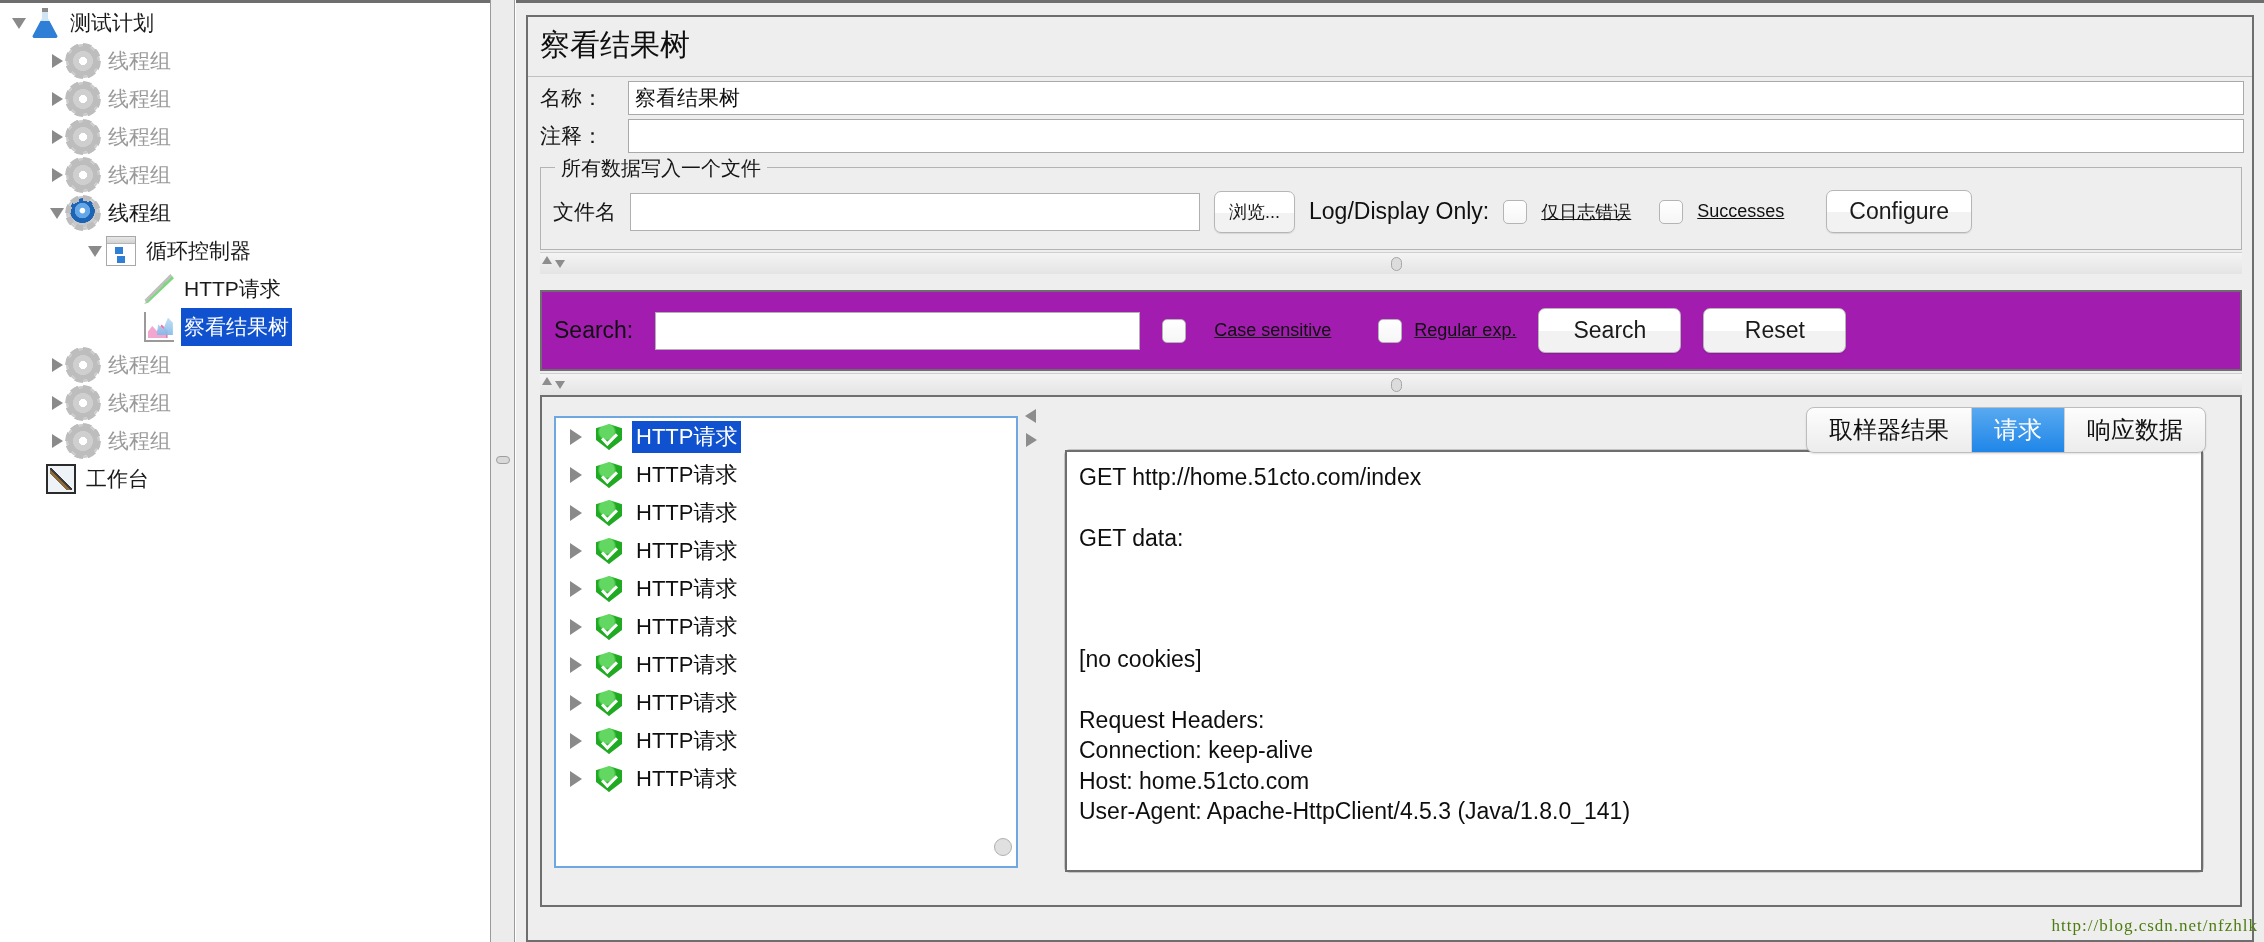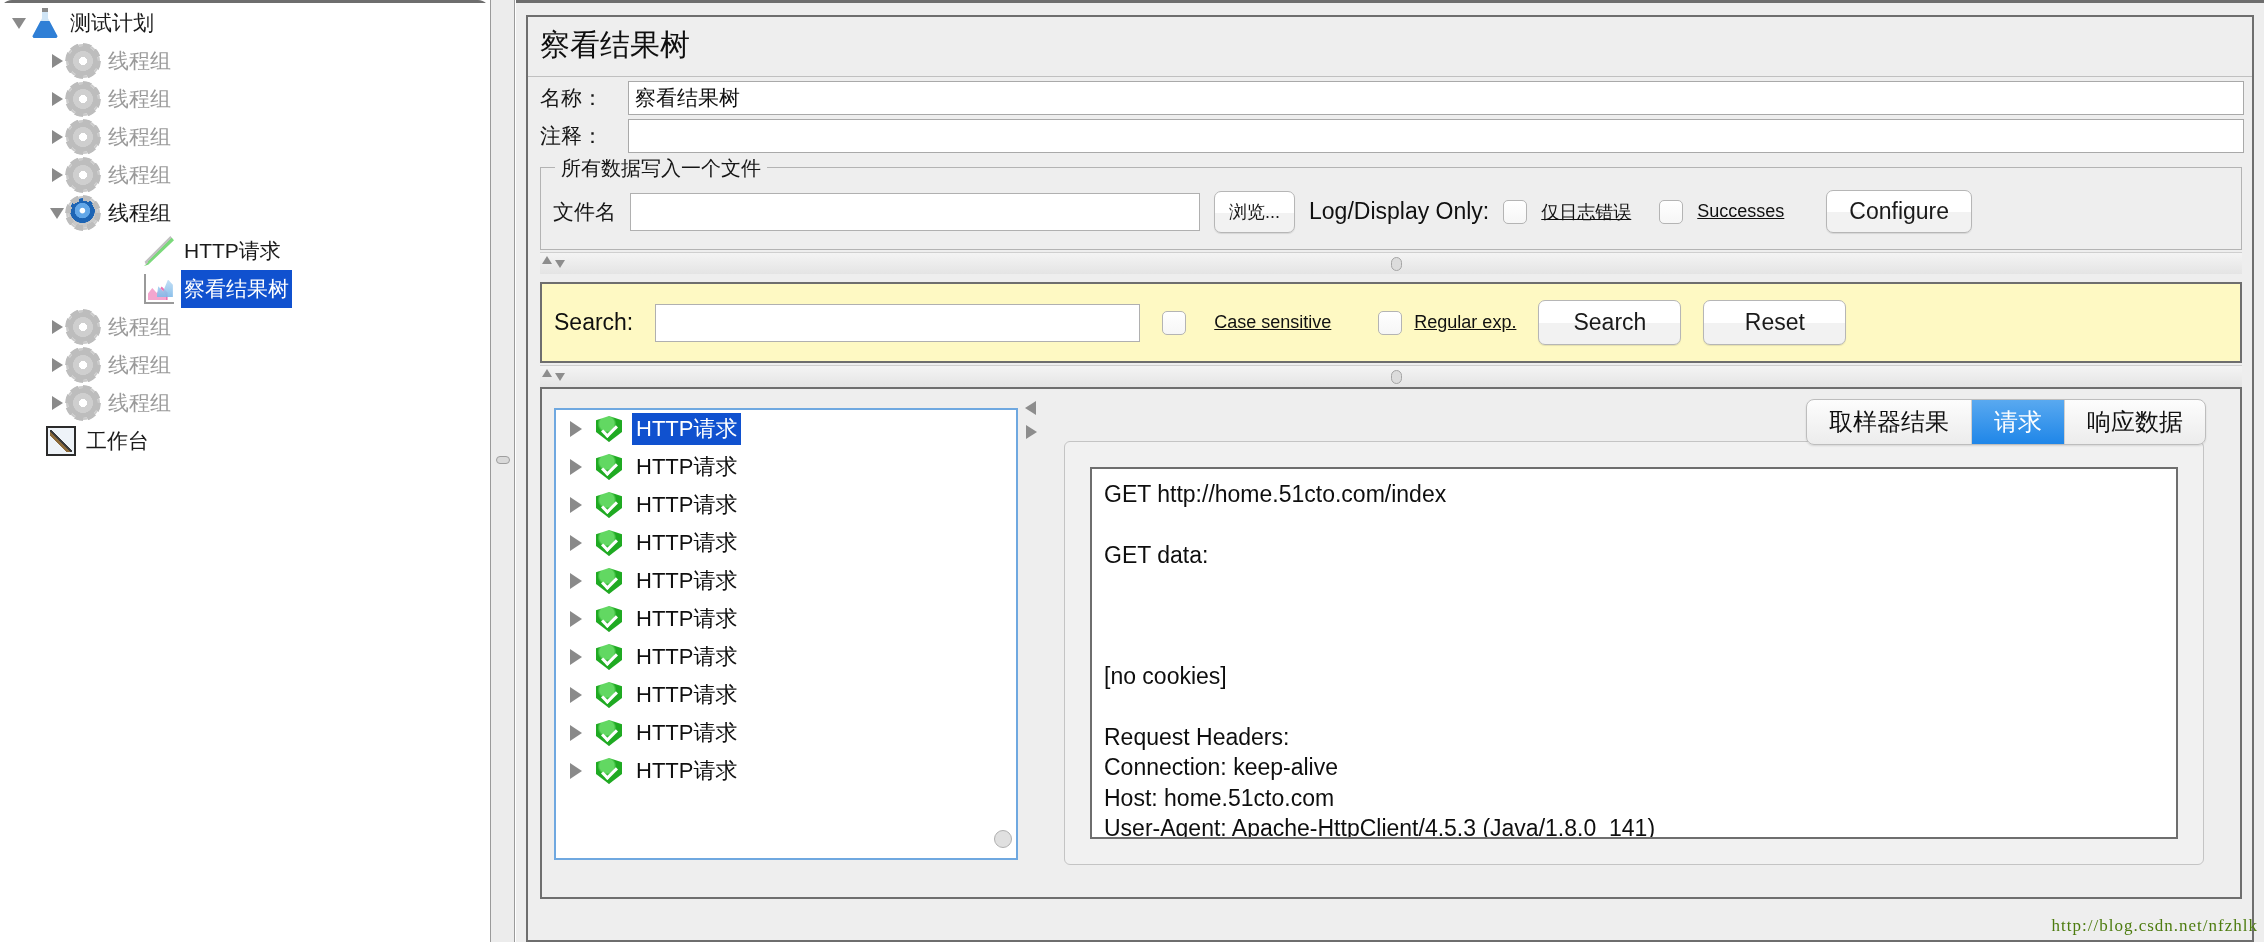--- a/index.html
+++ b/index.html
@@ -18,21 +18,20 @@
     background: #ffffff;
   }
 
   
   #tree-panel {
     position: absolute;
     left: 0; top: 0;
     width: 490px; height: 942px;
     background: #ffffff;
     overflow: hidden;
-    border-radius: 12px;
   }
   #tree-panel-top-border {
     position:absolute; left:0; top:0; width:490px; height:3px;
     background: #6e6e6e;
   }
   .tnode {
     position: relative;
     display: flex;
     align-items: center;
     height: 38px;
@@ -319,22 +318,22 @@
     position:absolute; left:50%; top:4px;
     width:11px; height:14px;
     border-radius:6px;
     background:#dcdcdc;
     border:1px solid #a5a5a5;
   }
 
   
   .search-box {
     border:2px solid #6e6e6e;
-    margin: 8px 10px 0 12px;
-    background:#fef9c3;
+    margin: 16px 10px 0 12px;
+    background:#a21caf;
     padding: 16px 12px;
   }
   .search-row {
     display:flex; align-items:center; gap:22px;
   }
   .search-label { font-size:23px; color:#101010; }
   .search-input {
     width: 485px; height:38px;
     background:#ffffff; border:1px solid #b0b0b0;
     font-size:20px; padding:0 6px;
@@ -488,21 +487,21 @@
   .tab:last-child { border-right:none; }
   .tab.active {
     background: linear-gradient(to bottom,#59a9f0,#1f86e8);
     color:#ffffff;
   }
   .detail-frame {
     margin: 44px 28px 0 18px;
     border:1px solid #c4c4c4;
     background:#f1f1f1;
     border-radius:6px;
-    padding:25px;
+    padding:0;
     height: 424px;
   }
   .detail-text {
     background:#ffffff;
     border:2px solid #6e6e6e;
     height: 100%;
     padding: 10px 12px;
     font-size:23px;
     line-height:1.32;
     color:#0e0e0e;
@@ -563,20 +562,27 @@
           </div>
           <div class="ticon icon-gear"></div>
           <div class="tlabel muted">线程组</div>
         </div>
         <div class="tnode" style="padding-left: 46px;">
           <div class="toggle">
             <div class="tri-down"></div>
           </div>
           <div class="ticon icon-gear active"></div>
           <div class="tlabel">线程组</div>
+        </div>
+        <div class="tnode" style="padding-left: 84px;">
+          <div class="toggle">
+            <div class="tri-down"></div>
+          </div>
+          <div class="ticon icon-loop"></div>
+          <div class="tlabel">循环控制器</div>
         </div>
         <div class="tnode" style="padding-left: 122px;">
           <div class="toggle"></div>
           <div class="ticon icon-pipette"></div>
           <div class="tlabel">HTTP请求</div>
         </div>
         <div class="tnode" style="padding-left: 122px;">
           <div class="toggle"></div>
           <div class="ticon icon-chart"></div>
           <div class="tlabel selected">察看结果树</div>

